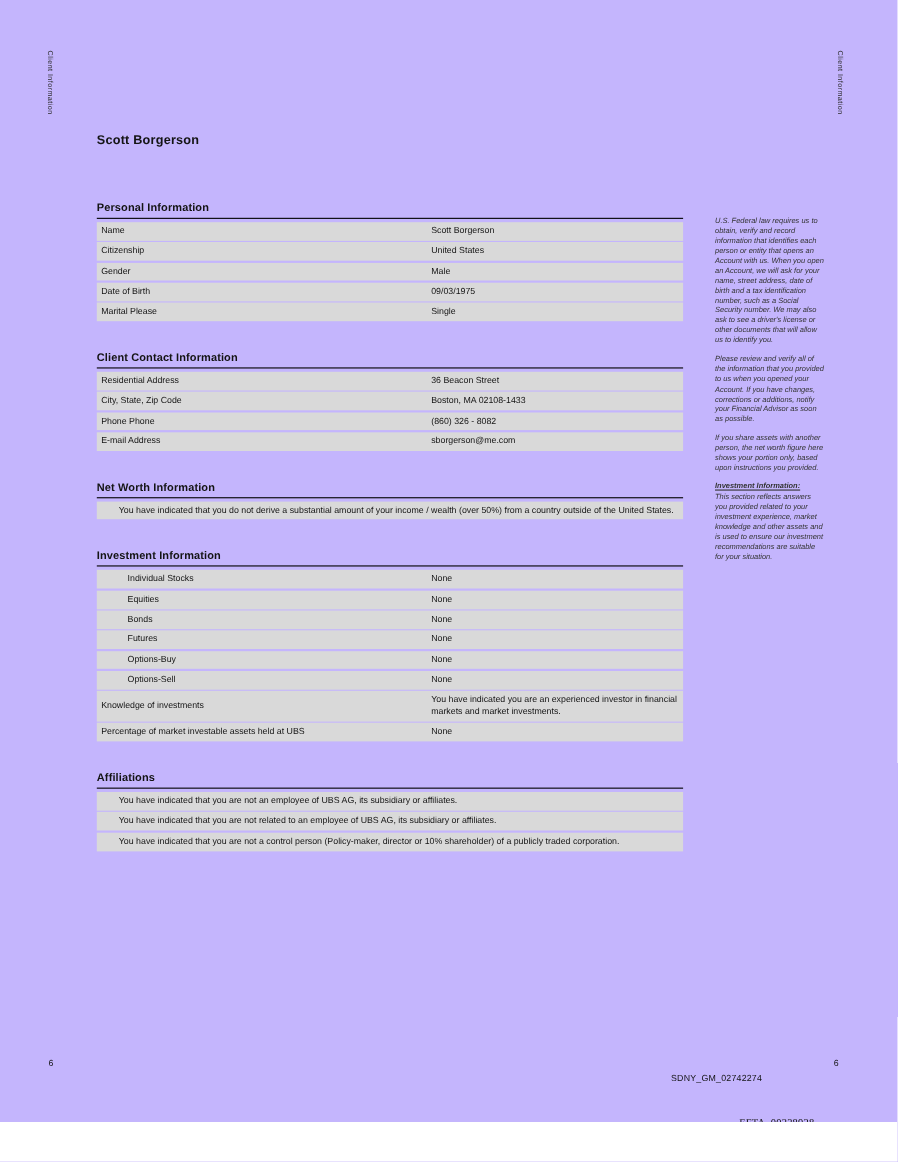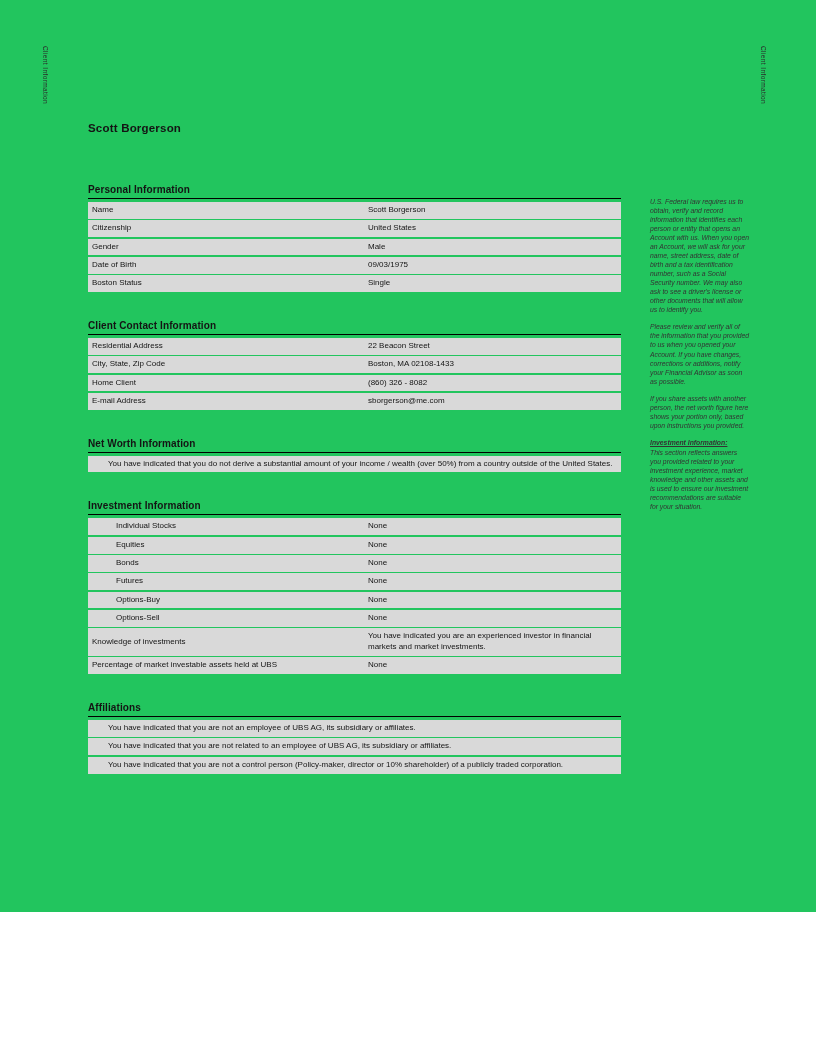--- a/index.html
+++ b/index.html
@@ -1,18 +1,18 @@
 <!DOCTYPE html>
 <html><head>
 <meta charset="utf-8">
 <style>
   * { margin:0; padding:0; box-sizing:border-box; }
   html,body { background:#ffffff; }
   .page {
-    position:relative; width:816px; height:912px; background:#22c55e;
+    position:relative; width:816px; height:1020px; background:#c4b5fd;
     font-family:"Liberation Sans", sans-serif; color:#141414; overflow:hidden;
   }
   .margin-label {
     position:absolute; top:46px; font-size:6.5px; color:#2a2a2a;
     writing-mode:vertical-rl; letter-spacing:0.4px;
   }
   .margin-label.left { left:42px; }
   .margin-label.right { left:760px; }
 
   .content { position:absolute; left:88px; top:122px; width:533px; }
@@ -20,20 +20,21 @@
 
   .section { margin-bottom:28px; }
   .section-title {
     font-size:10px; font-weight:bold; letter-spacing:0.1px;
     border-bottom:1.5px solid #000; padding-bottom:3px; margin-bottom:3px;
   }
   .row {
     display:flex; align-items:center; background:#d9d9d9;
     margin-bottom:1.5px; padding:3px 4px; font-size:8px; line-height:1.35;
     min-height:14px;
+    gap:24px;
   }
   .row-label { flex:0 0 276px; padding-right:6px; }
   .row.indent .row-label { padding-left:24px; }
   .row-value { flex:1; }
   .row.full { display:block;padding-left:20px; }
 
   .sidebar {
     position:absolute; left:650px; top:197px; width:100px;
     font-size:6.8px; font-style:italic; color:#333; line-height:1.33;
   }
@@ -72,37 +73,37 @@
       </div>
       <div class="row">
         <span class="row-label">Gender</span>
         <span class="row-value">Male</span>
       </div>
       <div class="row">
         <span class="row-label">Date of Birth</span>
         <span class="row-value">09/03/1975</span>
       </div>
       <div class="row">
-        <span class="row-label">Boston Status</span>
+        <span class="row-label">Marital Please</span>
         <span class="row-value">Single</span>
       </div>
     </div>
 
     <div class="section">
       <div class="section-title">Client Contact Information</div>
       <div class="row">
         <span class="row-label">Residential Address</span>
-        <span class="row-value">22 Beacon Street</span>
+        <span class="row-value">36 Beacon Street</span>
       </div>
       <div class="row">
         <span class="row-label">City, State,  Zip Code</span>
         <span class="row-value">Boston, MA  02108-1433</span>
       </div>
       <div class="row">
-        <span class="row-label">Home Client</span>
+        <span class="row-label">Phone Phone</span>
         <span class="row-value">(860) 326 - 8082</span>
       </div>
       <div class="row">
         <span class="row-label">E-mail Address</span>
         <span class="row-value">sborgerson@me.com</span>
       </div>
     </div>
 
     <div class="section">
       <div class="section-title">Net Worth Information</div>

